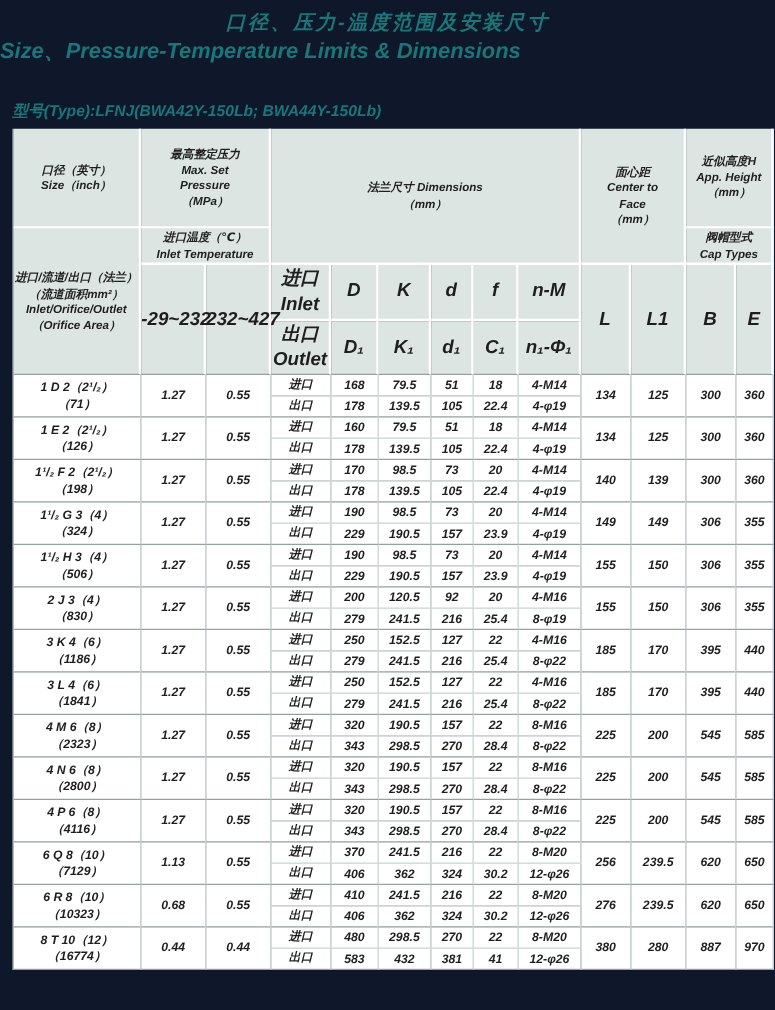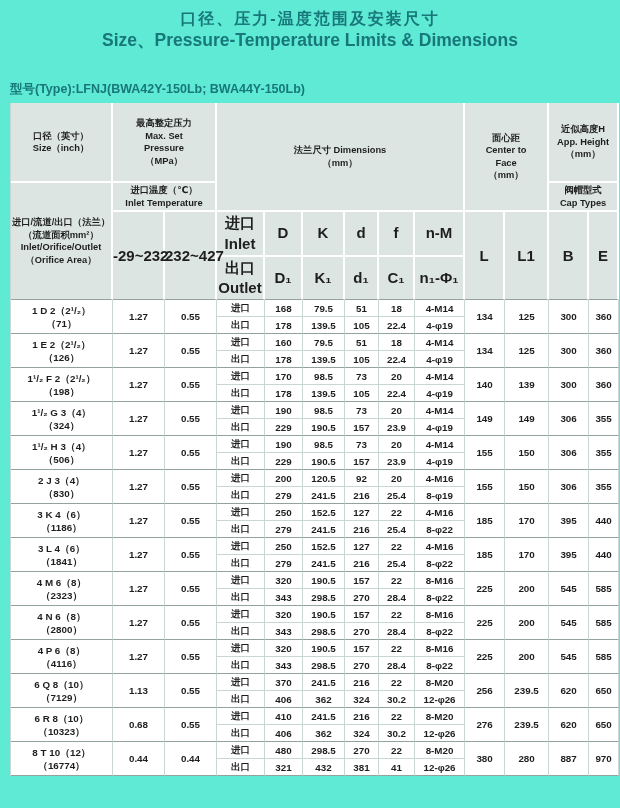--- a/index.html
+++ b/index.html
@@ -5,30 +5,31 @@
   :root{
     --teal:#187779;
     --hdrbg:#dce5e1;
     --light:#c9d6d2;
     --dark:#92a39e;
     --ink:#1e1e1e;
   }
   *{box-sizing:border-box;}
   body{margin:0;background:#ffffff;}
   .page{
-    width:620px;height:808px;background:#5eead4;overflow:hidden;
+    width:620px;height:808px;background:#0f172a;overflow:hidden;
     font-family:"Liberation Sans","DejaVu Sans",sans-serif;
+    font-style:italic;
   }
   .title-zh{
     color:var(--teal);font-weight:bold;font-size:16px;letter-spacing:2px;
     text-align:center;padding-top:9px;line-height:1.2;
   }
   .title-en{
     color:var(--teal);font-weight:bold;font-size:17.5px;
-    text-align:center;margin-top:2px;line-height:1.2;
+    text-align:left;margin-top:2px;line-height:1.2;
   }
   .type-line{
     color:var(--teal);font-weight:bold;font-size:12.5px;
     margin:30px 0 5px 10px;
   }
   table.spec{
     margin-left:10px;width:608px;table-layout:fixed;
     border-collapse:separate;border-spacing:0;
     border-left:1px solid var(--light);
   }
@@ -452,21 +453,21 @@
           <td>270</td>
           <td>22</td>
           <td>8-M20</td>
           <td class="db" rowspan="2">380</td>
           <td class="db" rowspan="2">280</td>
           <td class="db" rowspan="2">887</td>
           <td class="db" rowspan="2">970</td>
         </tr>
         <tr>
           <td class="lab db">出口</td>
-          <td class="db">321</td>
+          <td class="db">583</td>
           <td class="db">432</td>
           <td class="db">381</td>
           <td class="db">41</td>
           <td class="db">12-φ26</td>
         </tr>
       </tbody>
   </table>
 </div>
 
 </body></html>

